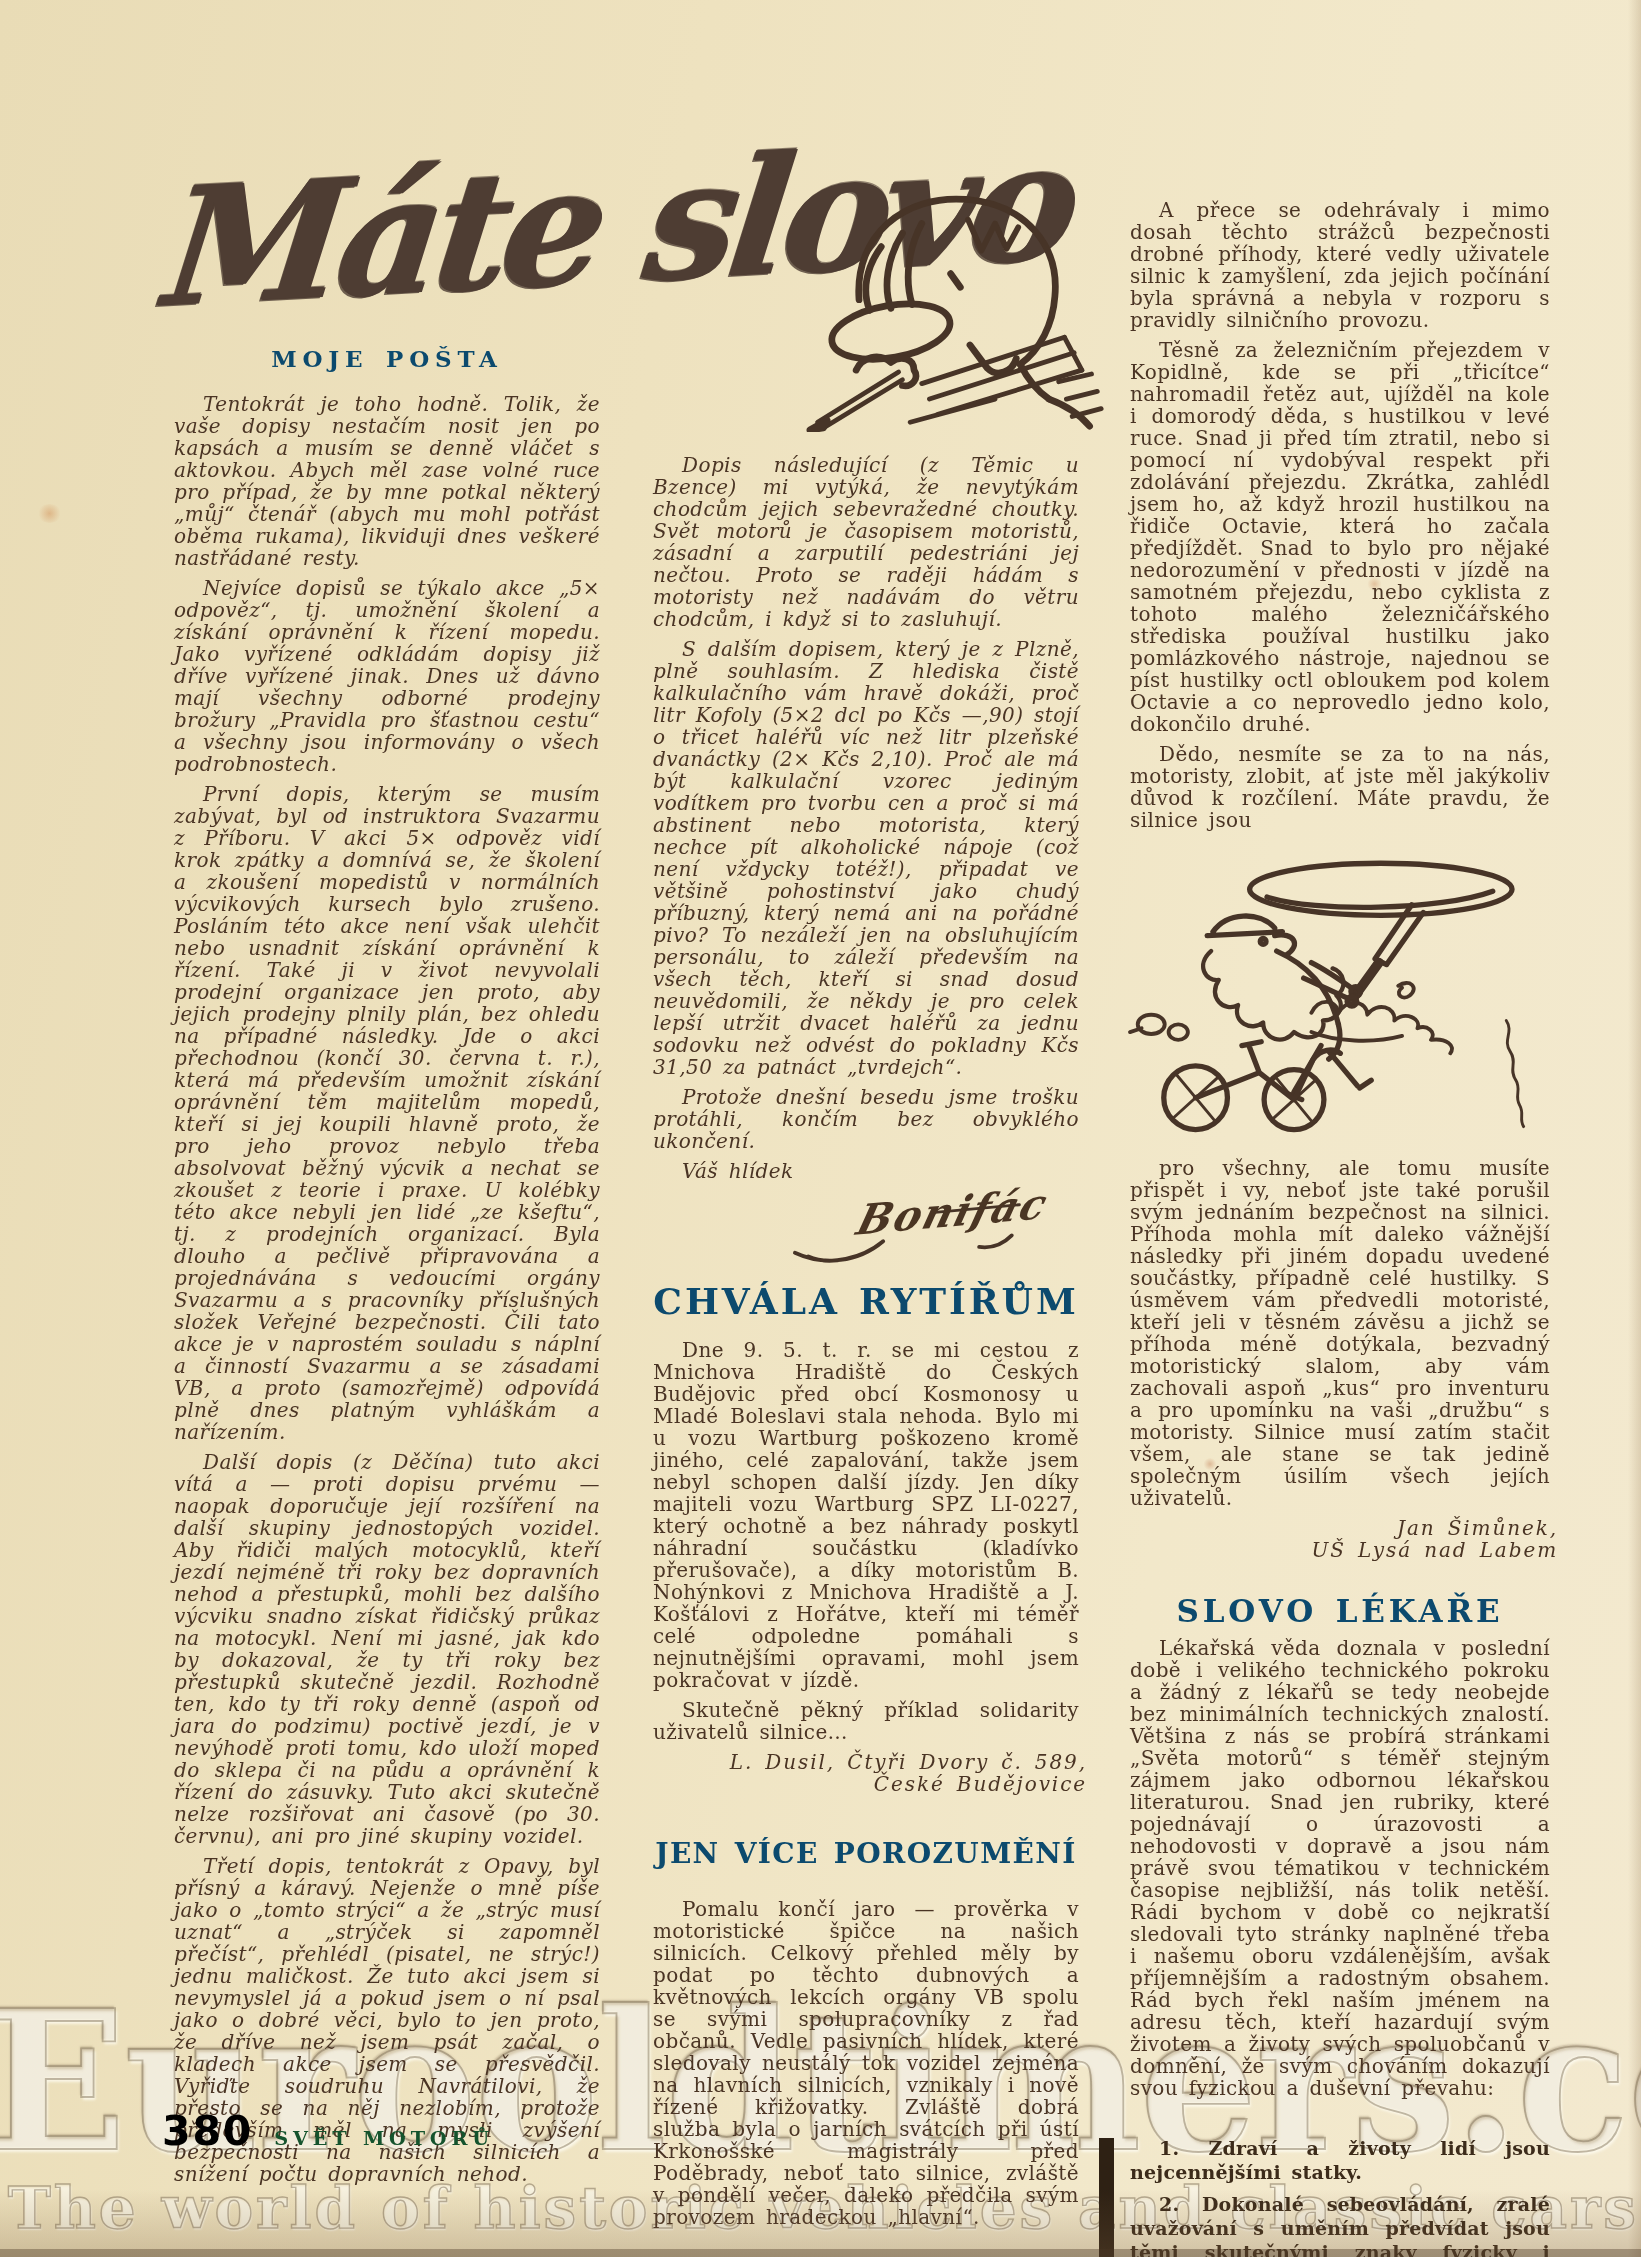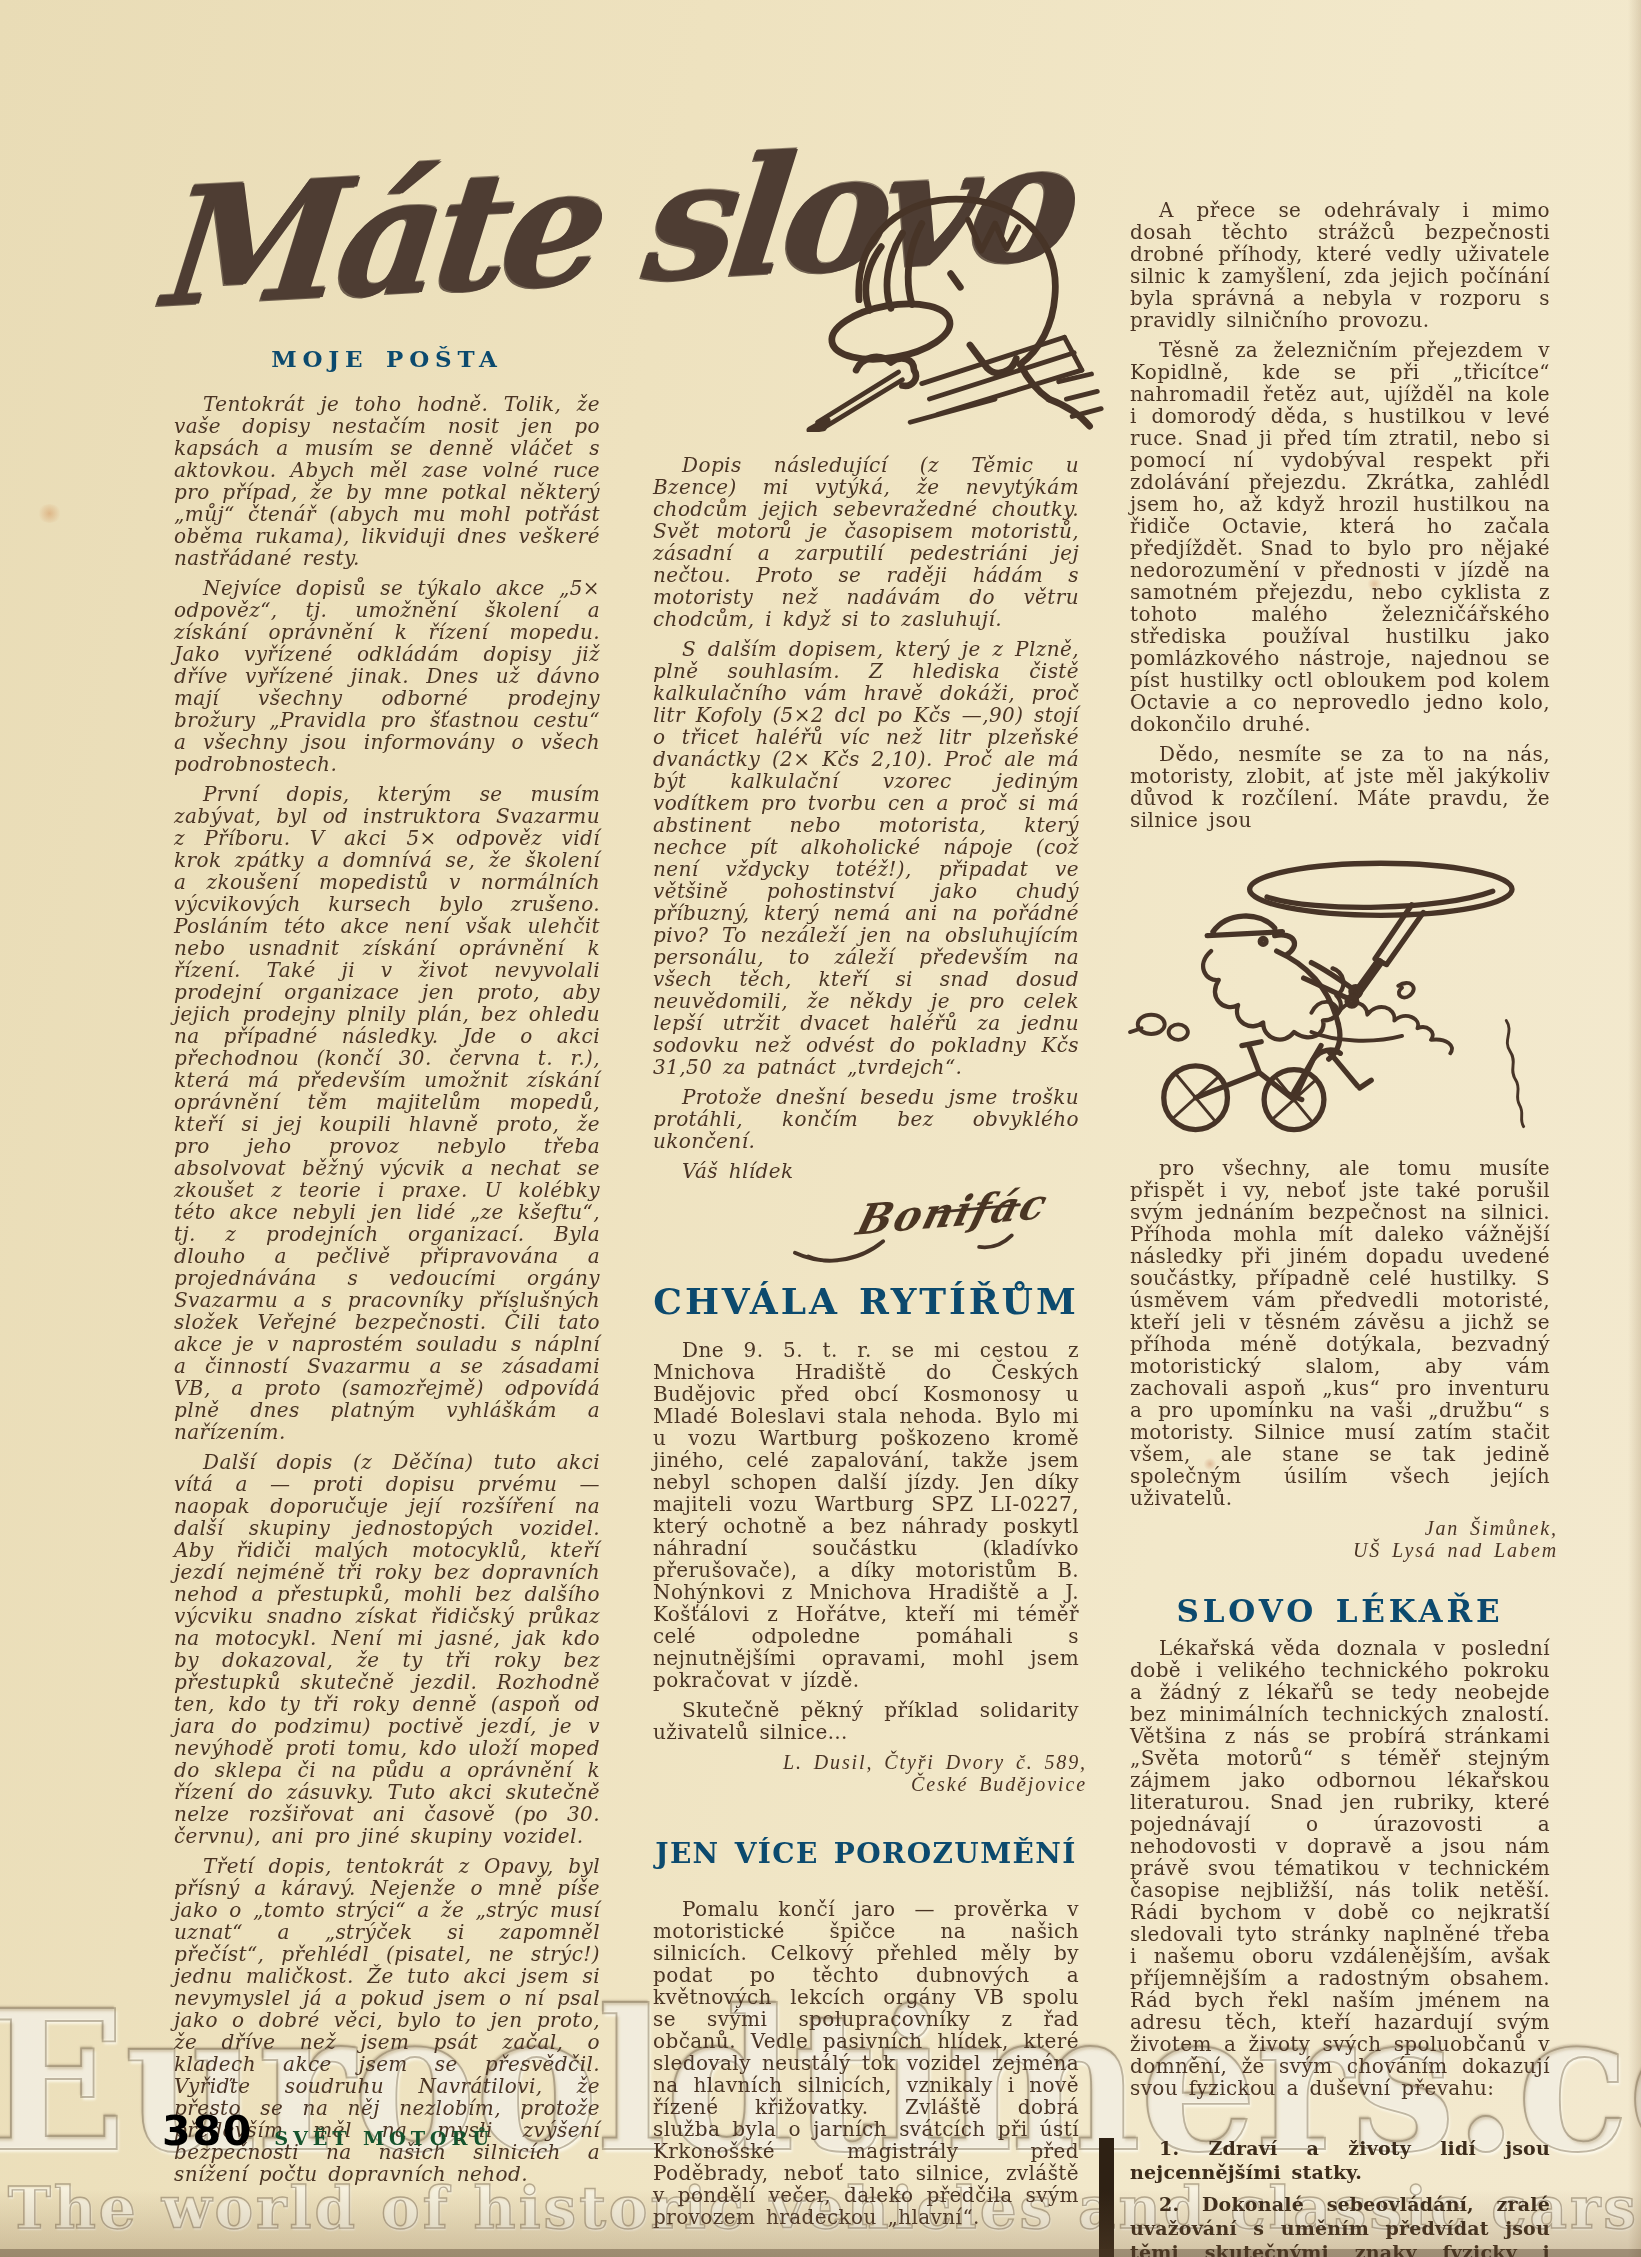--- a/index.html
+++ b/index.html
@@ -36,21 +36,21 @@
   .col3{left:1122px;top:191px;width:436px;}
   .roman{font-style:normal;}
 
   h2{font-style:normal;text-align:center;font-weight:bold;color:#0c4a6e;margin:0;text-indent:0;}
   .h-moje{font-size:23px;letter-spacing:5.8px;margin-bottom:23px;}
   .h-chvala{font-size:36px;letter-spacing:2.9px;margin-top:19.3px;margin-bottom:27px;}
   .h-jen{font-size:28px;letter-spacing:1.4px;margin-top:48px;margin-bottom:33px;}
   .h-slovo{font-size:31px;letter-spacing:3.9px;margin-top:39px;margin-bottom:15.4px;}
 
   .closing{margin-top:126px;}
-  .byline{font-style:italic;text-align:right;letter-spacing:1.9px;text-indent:0;margin-top:4px;font-family:Liberation Serif, serif;}
+  .byline{font-style:italic;text-align:right;letter-spacing:1.9px;text-indent:0;margin-top:4px;}
   .byline div{text-indent:0;}
 
   .signature-wrap{position:relative;height:71px;margin:17.4px 39px 0 145px;}
   .signature-text{
     position:absolute;left:68px;top:1.9px;font-size:41px;font-style:italic;font-weight:bold;
     letter-spacing:1.9px;color:#4a3523;transform:rotate(-5deg) skewX(-20deg);white-space:nowrap;
   }
   .sig-svg{position:absolute;left:0;top:0;}
 
   .cartoon2-wrap{height:301px;margin-top:11.6px;position:relative;}

